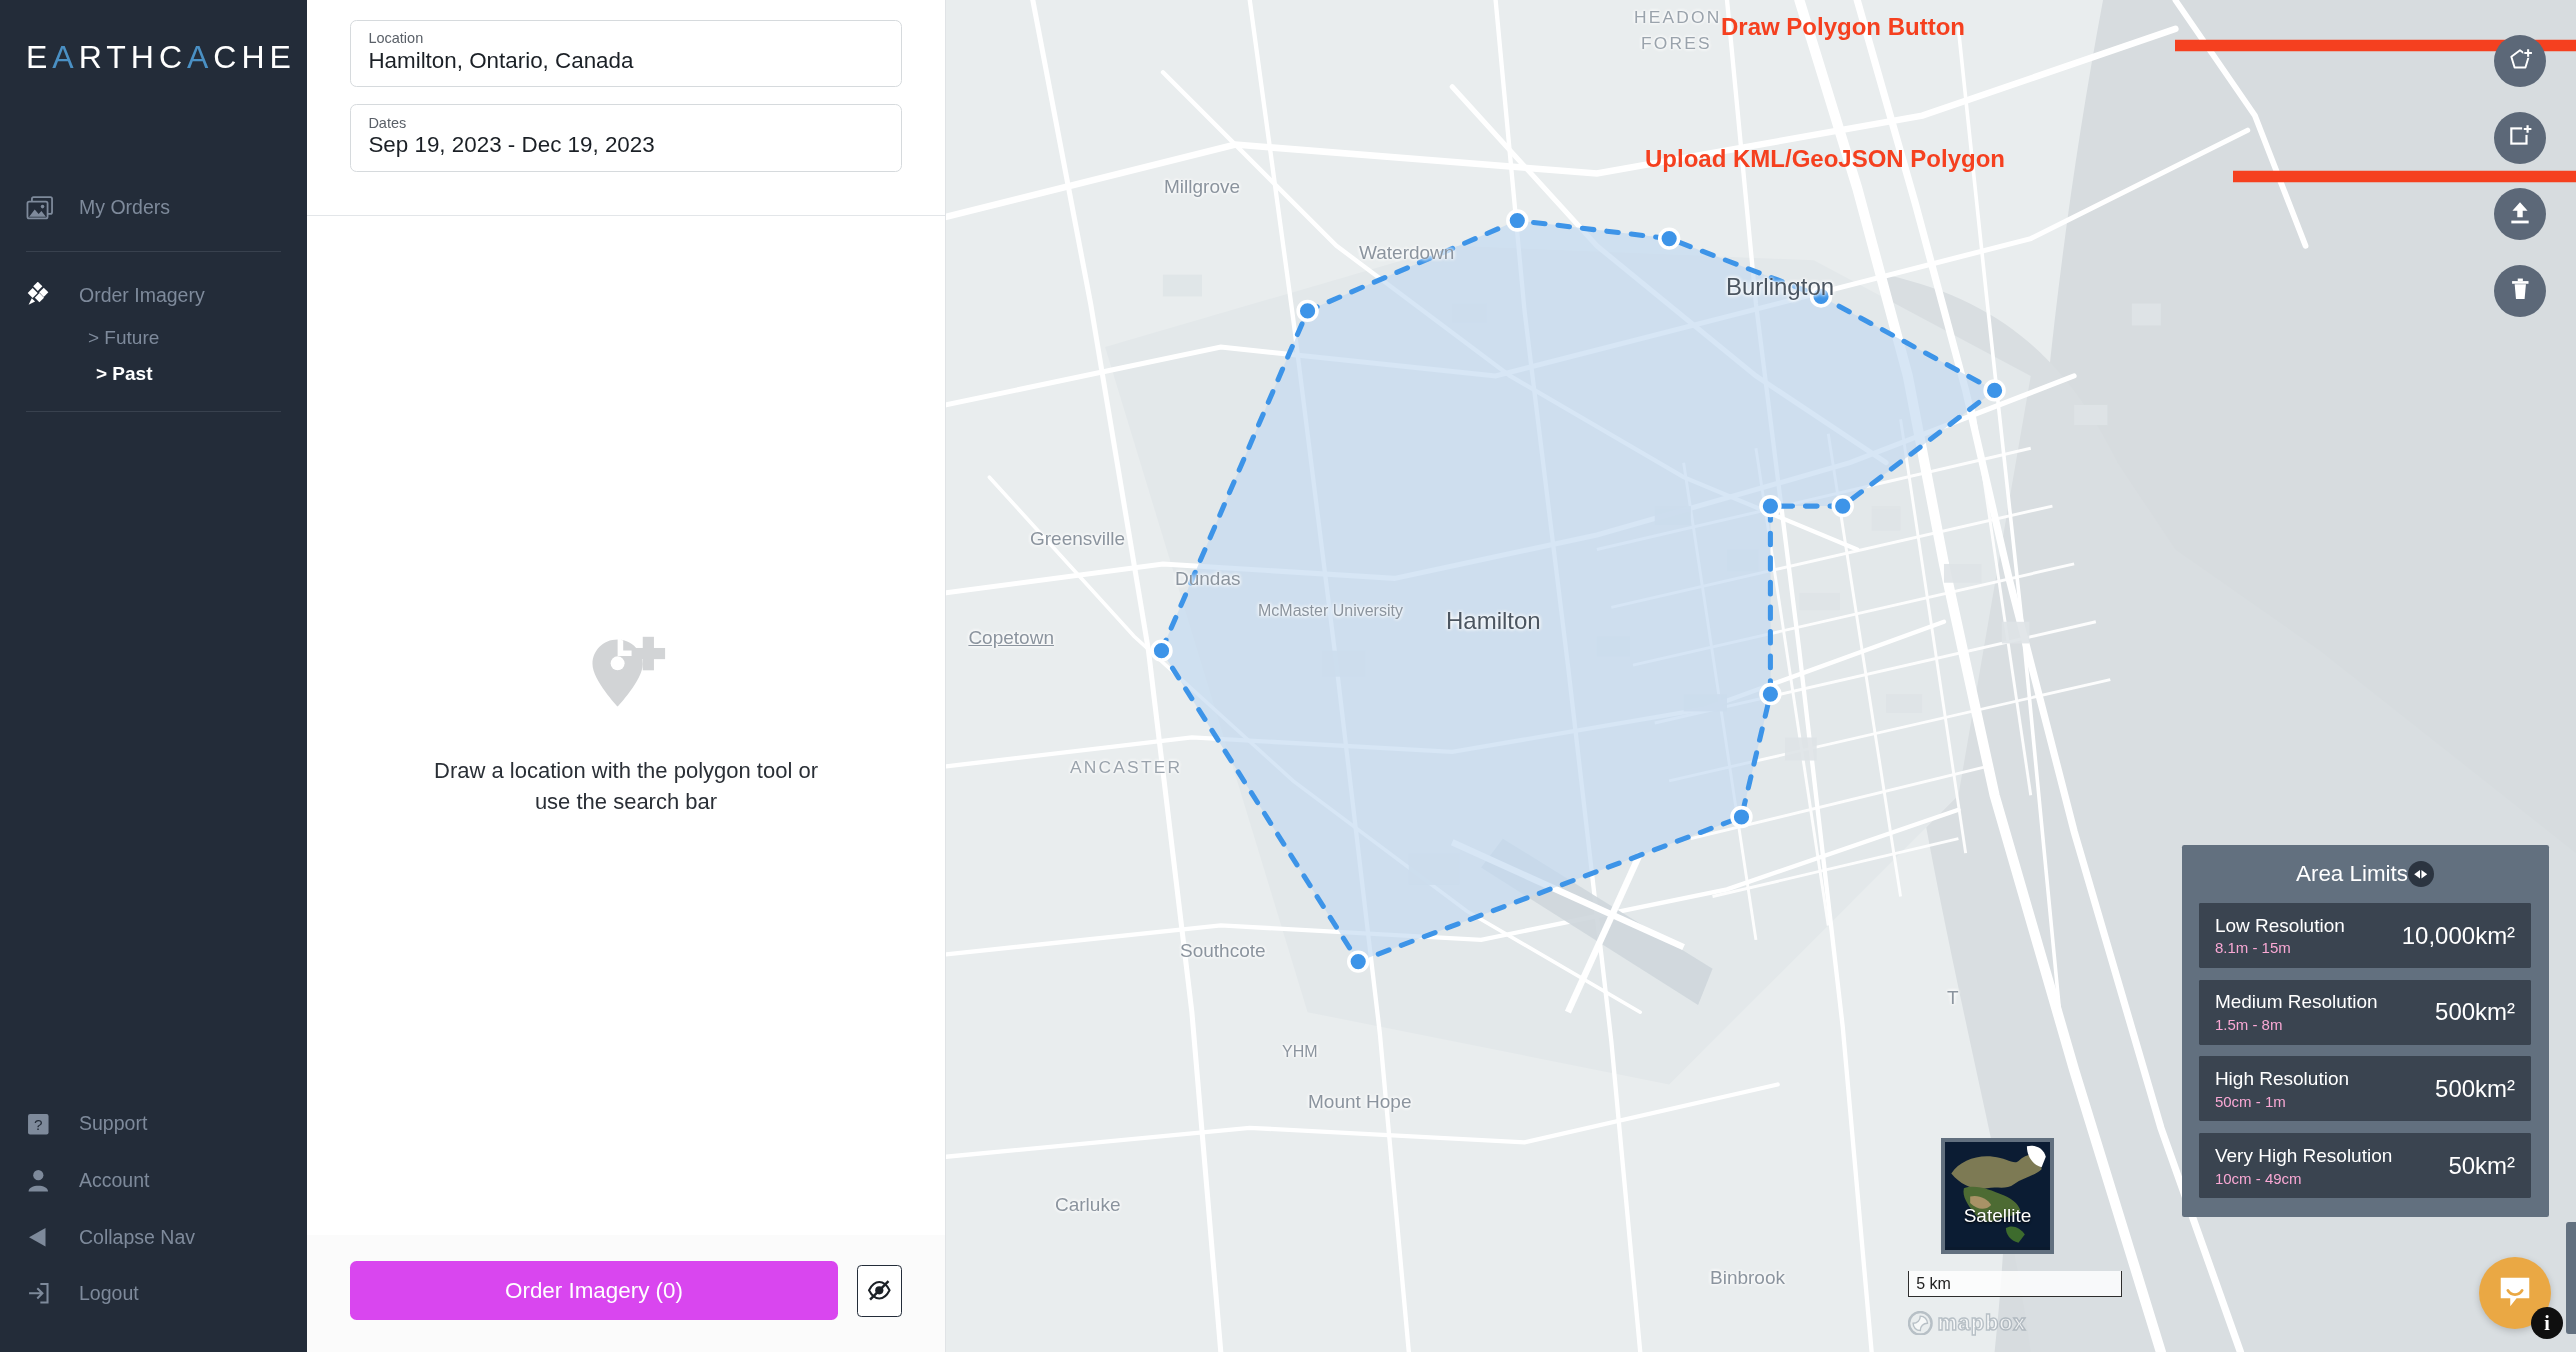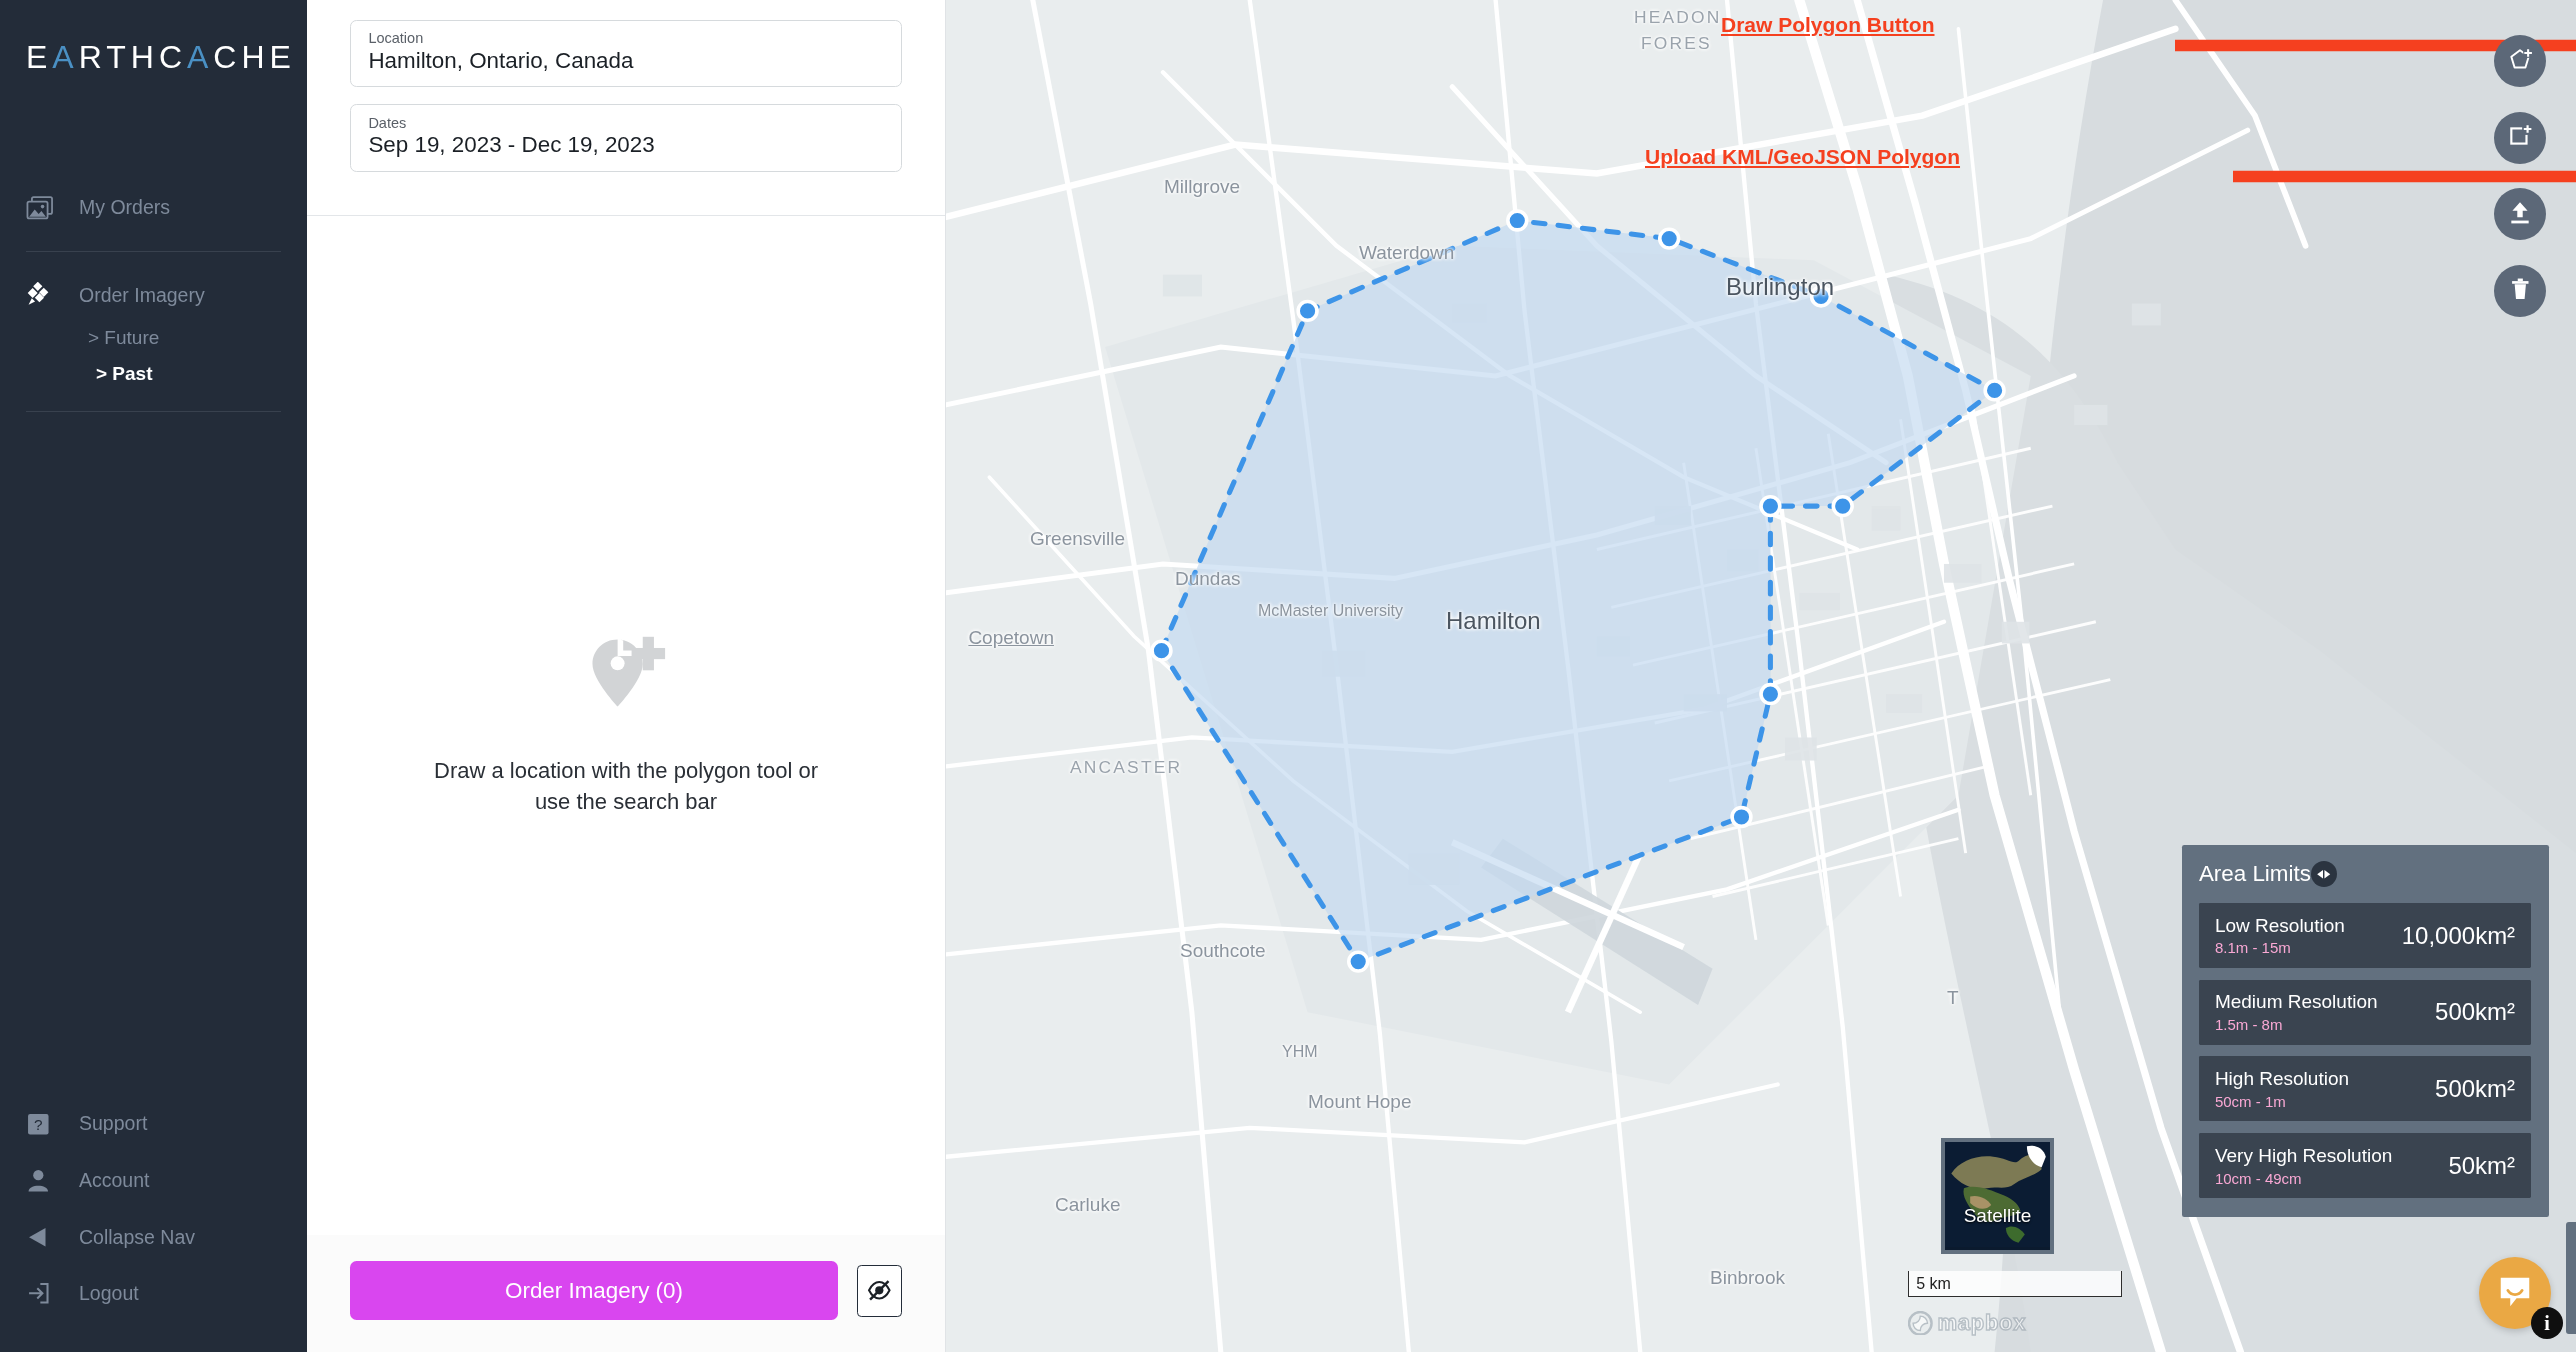--- a/index.html
+++ b/index.html
@@ -100,41 +100,40 @@
     position: absolute; color: #8b949e; font-size: 19px;
     text-shadow: 0 0 4.3px #fff, 0 0 4.3px #fff, 0 0 2.9px #fff;
     white-space: nowrap; pointer-events: none;
   }
   .map-label.big { font-size: 24px; color: #4b5560; }
   .map-label.caps { letter-spacing: 2.2px; font-size: 17.4px; color: #9aa3ac; }
   .map-label.tiny { font-size: 16px; }
 
   
   .annot {
-    position: absolute; color: #f5401f; font-size: 21px; font-weight: bold;
+    position: absolute; color: #f5401f; font-size: 24px; font-weight: bold;
     white-space: nowrap;
-    text-decoration: underline;
   }
   .arrow-svg { position: absolute; pointer-events: none; }
 
   
   .tool-col { position: absolute; right: 30px; top: 35px; }
   .tool-btn {
     width: 52px; height: 52px; border-radius: 50%; background: #5c6878;
     display: flex; align-items: center; justify-content: center;
     margin-bottom: 24.6px; cursor: pointer; border: none;
   }
 
   
   .area-panel {
     position: absolute; right: 27.5px; top: 845px; width: 367px;
     background: #62707f; border-radius: 2.2px; padding: 16px 17.4px 19px 17.4px;
   }
   .area-head {
-    display: flex; align-items: center; justify-content: flex-start;
+    display: flex; align-items: center; justify-content: center;
     margin-bottom: 16px;
   }
   .area-title { color: #fff; font-size: 22.4px; }
   .area-toggle {
     width: 26px; height: 26px; border-radius: 50%; background: #2b3440;
     display: flex; align-items: center; justify-content: center; cursor: pointer;
   }
   .area-row {
     background: #3a4450; border-radius: 1.4px; padding: 11.6px 16px;
     margin-bottom: 11.6px; display: flex; align-items: center;

